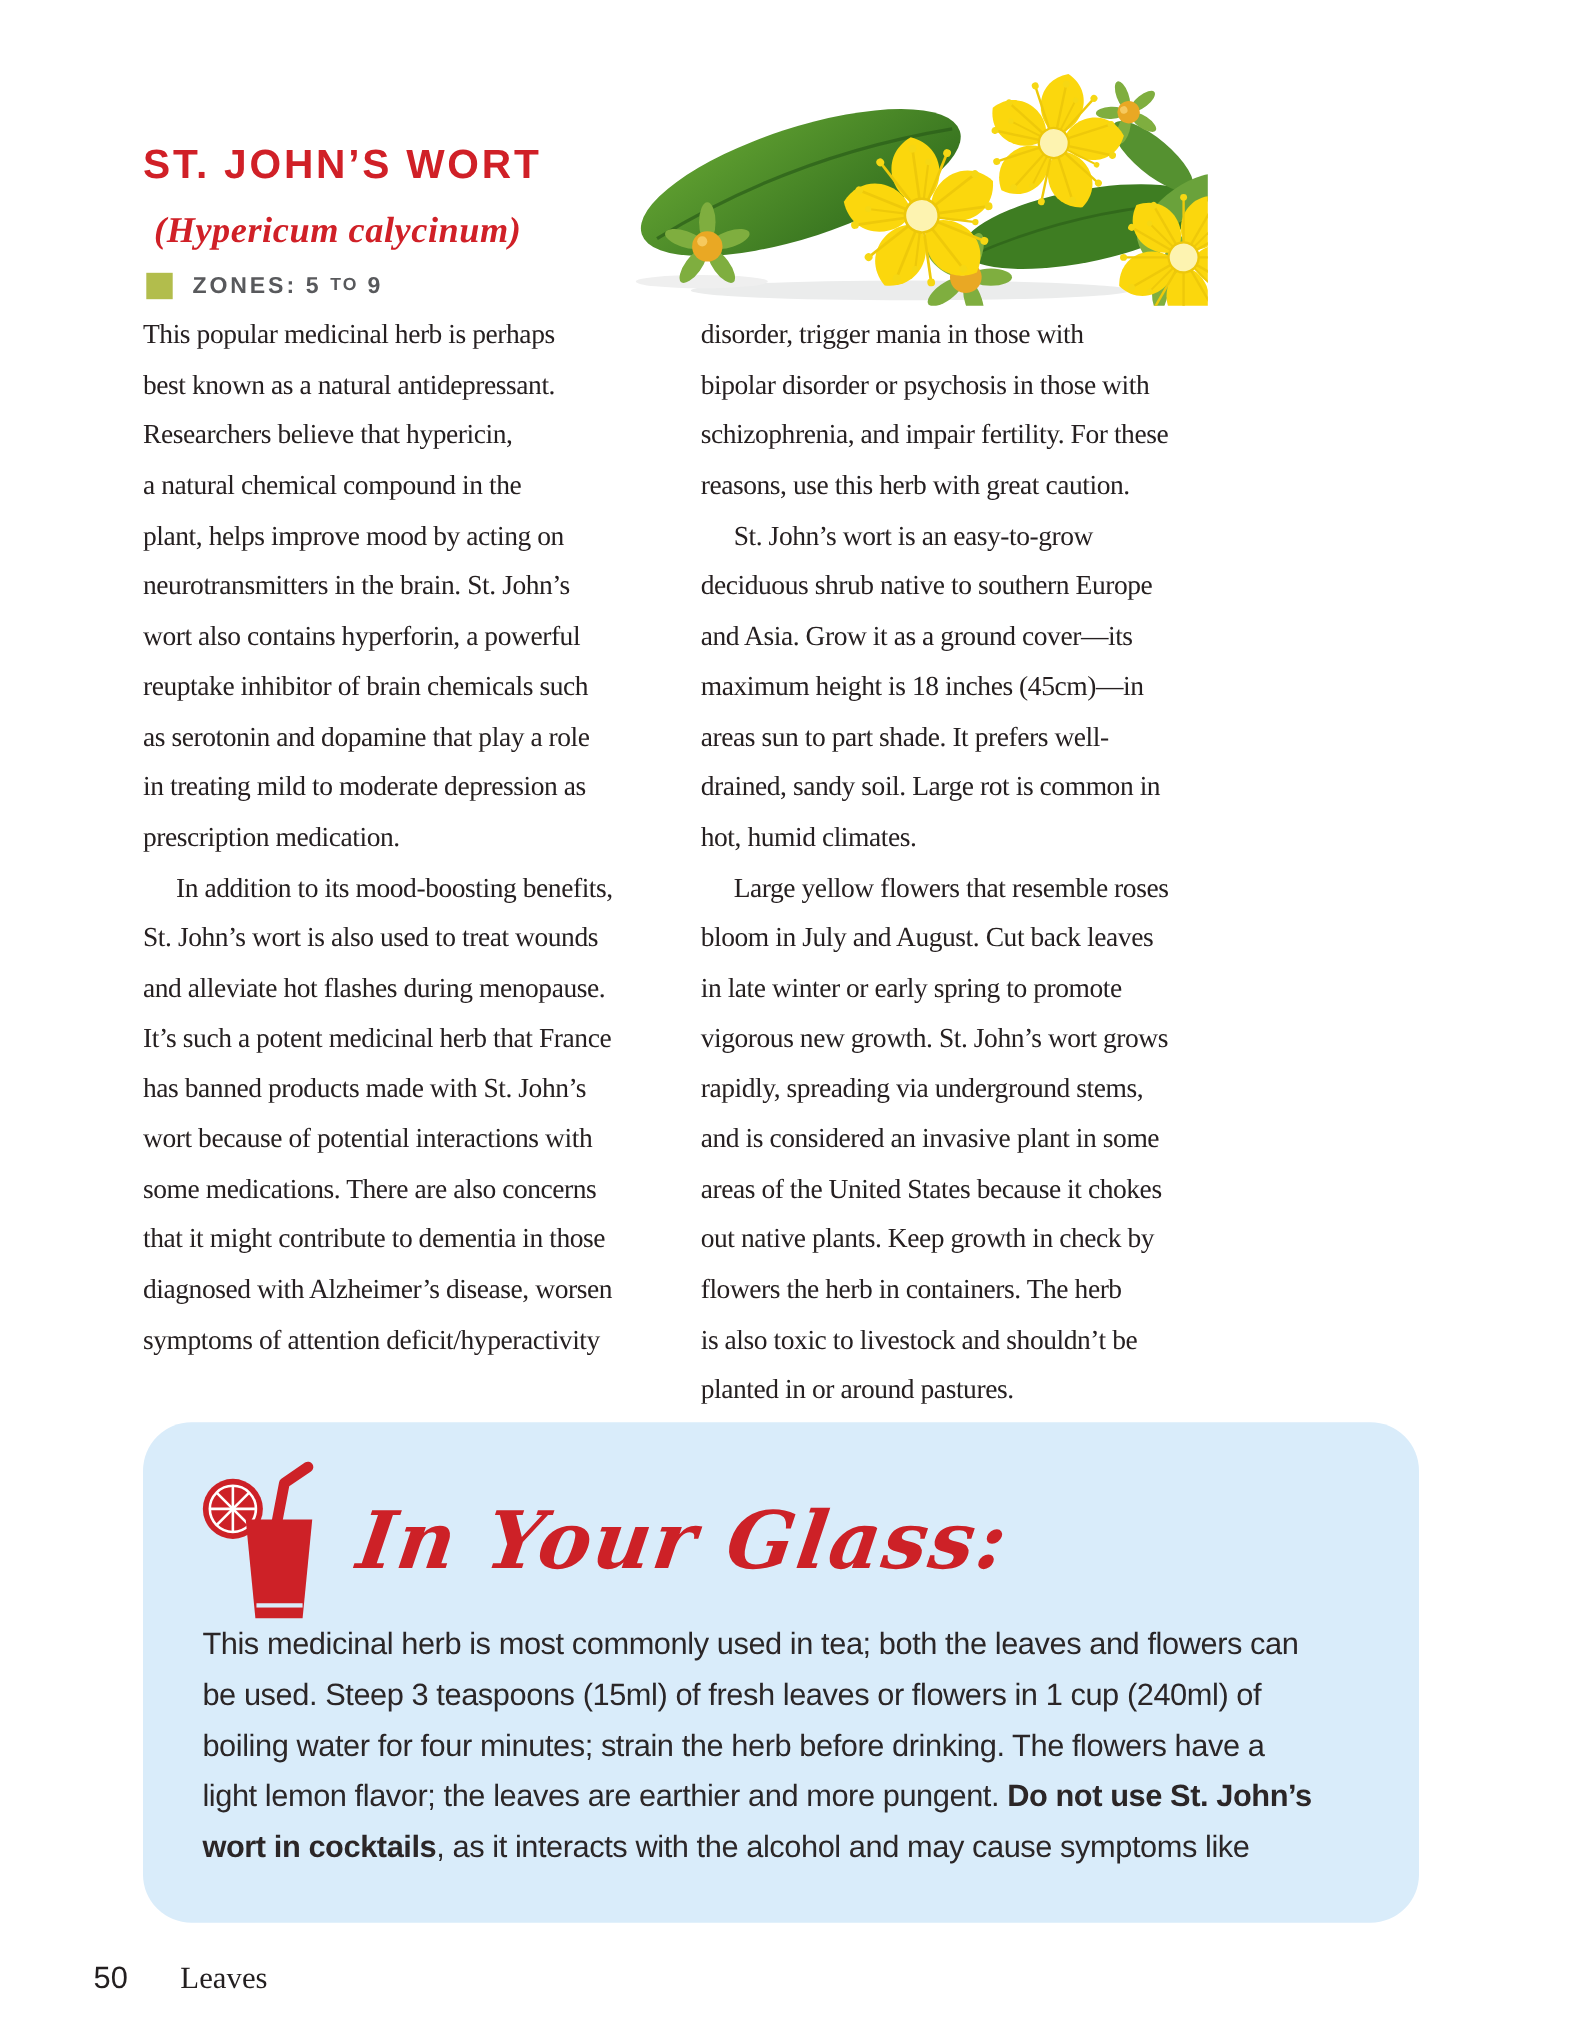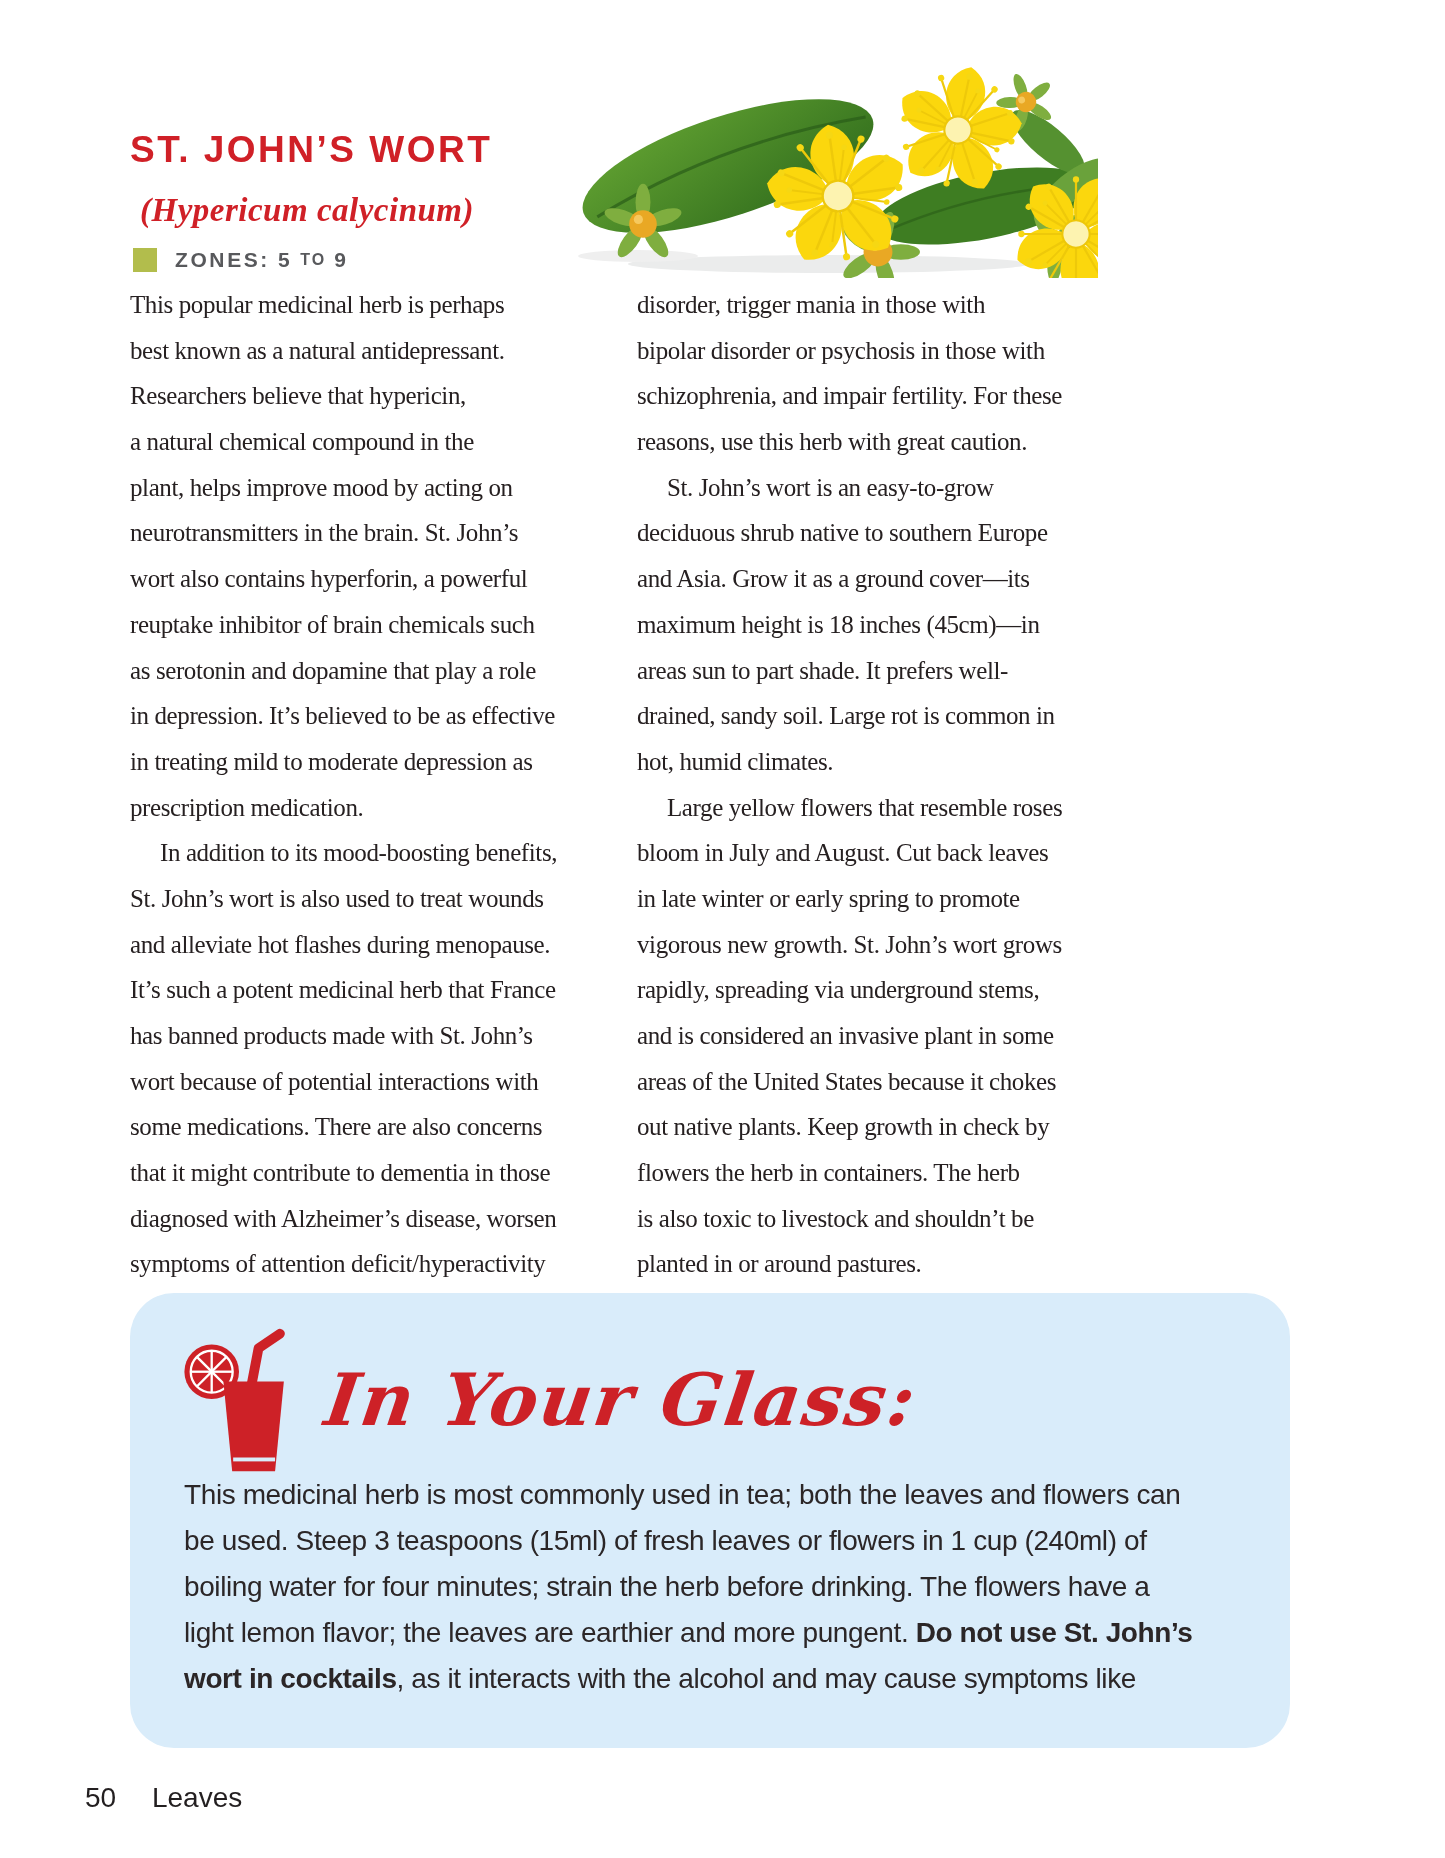--- a/index.html
+++ b/index.html
@@ -54,21 +54,21 @@
     position:absolute;left:34px;top:179px;
     font-family:"Liberation Sans", sans-serif;font-size:28px;letter-spacing:-0.4px;color:#2b2627;margin-left:20px;
   }
   .bline{height:46px;line-height:46px;white-space:nowrap;}
   .bline .bold{font-weight:bold;}
   
   .footer{
     position:absolute;left:85px;top:1782px;
     font-family:"Liberation Sans", sans-serif;font-size:28px;color:#231f20;
   }
-  .footer .section{margin-left:28px;}
+  .footer .section{margin-left:40px;font-family:Liberation Serif, serif;}
 </style>
 </head>
 <body>
 
 <h1 class="page-title">ST. JOHN’S WORT</h1>
 <h2 class="latin-name">(Hypericum calycinum)</h2>
 <div class="zones-row">
   <span class="zones-bullet"></span>
   <span>ZONES:</span>
   <span class="zv">5</span>
@@ -150,21 +150,20 @@
 <div class="article-col col-1">
     <div class="tline">This popular medicinal herb is perhaps</div>
     <div class="tline">best known as a natural antidepressant.</div>
     <div class="tline">Researchers believe that hypericin,</div>
     <div class="tline">a natural chemical compound in the</div>
     <div class="tline">plant, helps improve mood by acting on</div>
     <div class="tline">neurotransmitters in the brain. St. John’s</div>
     <div class="tline">wort also contains hyperforin, a powerful</div>
     <div class="tline">reuptake inhibitor of brain chemicals such</div>
     <div class="tline">as serotonin and dopamine that play a role</div>
-    <div class="tline">in depression. It’s believed to be as effective</div>
     <div class="tline">in treating mild to moderate depression as</div>
     <div class="tline">prescription medication.</div>
     <div class="tline ind">In addition to its mood-boosting benefits,</div>
     <div class="tline">St. John’s wort is also used to treat wounds</div>
     <div class="tline">and alleviate hot flashes during menopause.</div>
     <div class="tline">It’s such a potent medicinal herb that France</div>
     <div class="tline">has banned products made with St. John’s</div>
     <div class="tline">wort because of potential interactions with</div>
     <div class="tline">some medications. There are also concerns</div>
     <div class="tline">that it might contribute to dementia in those</div>

